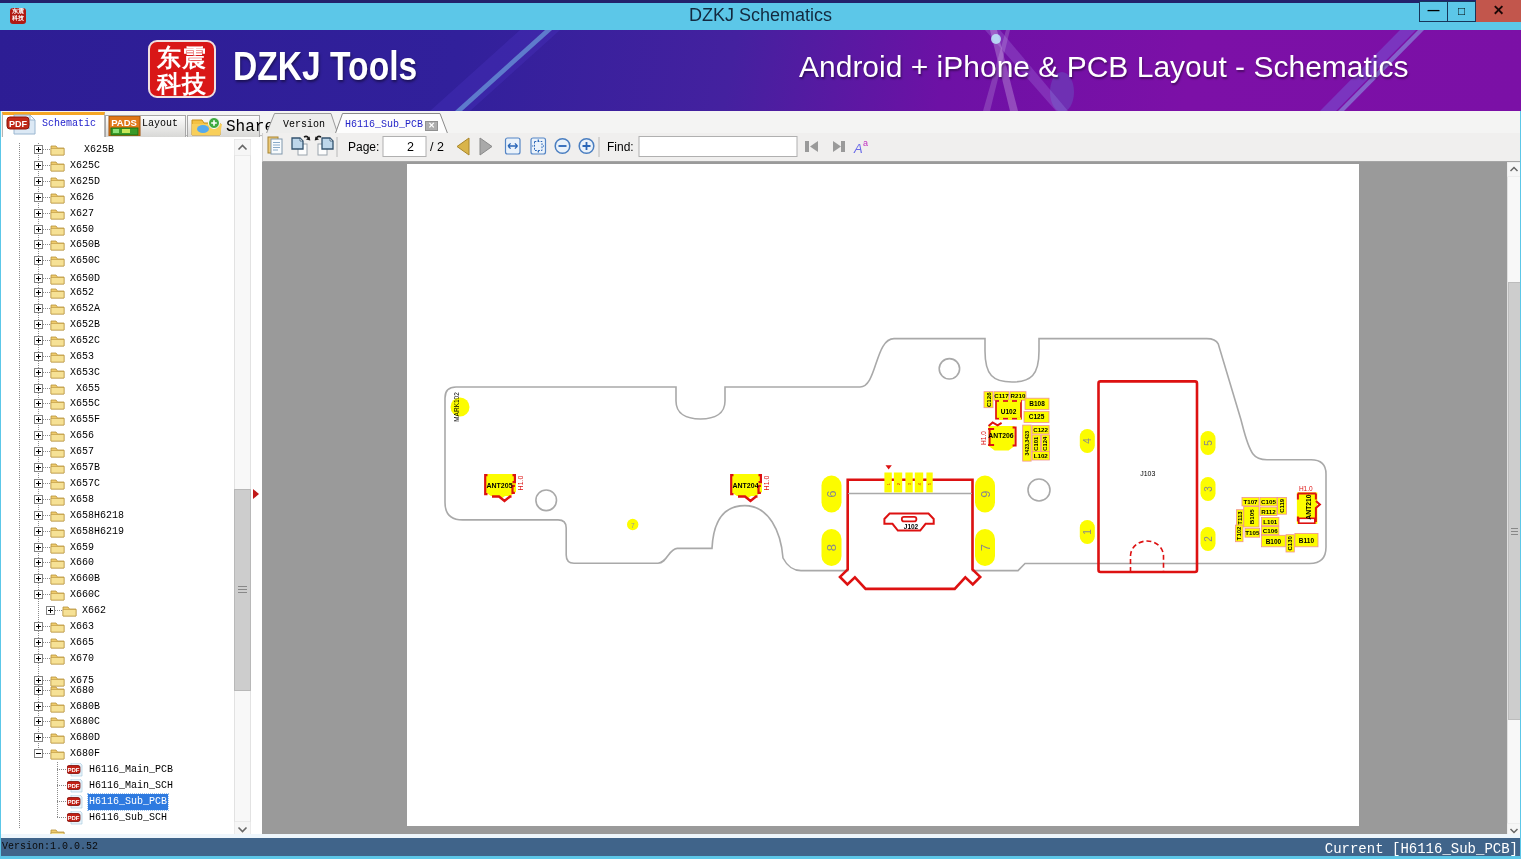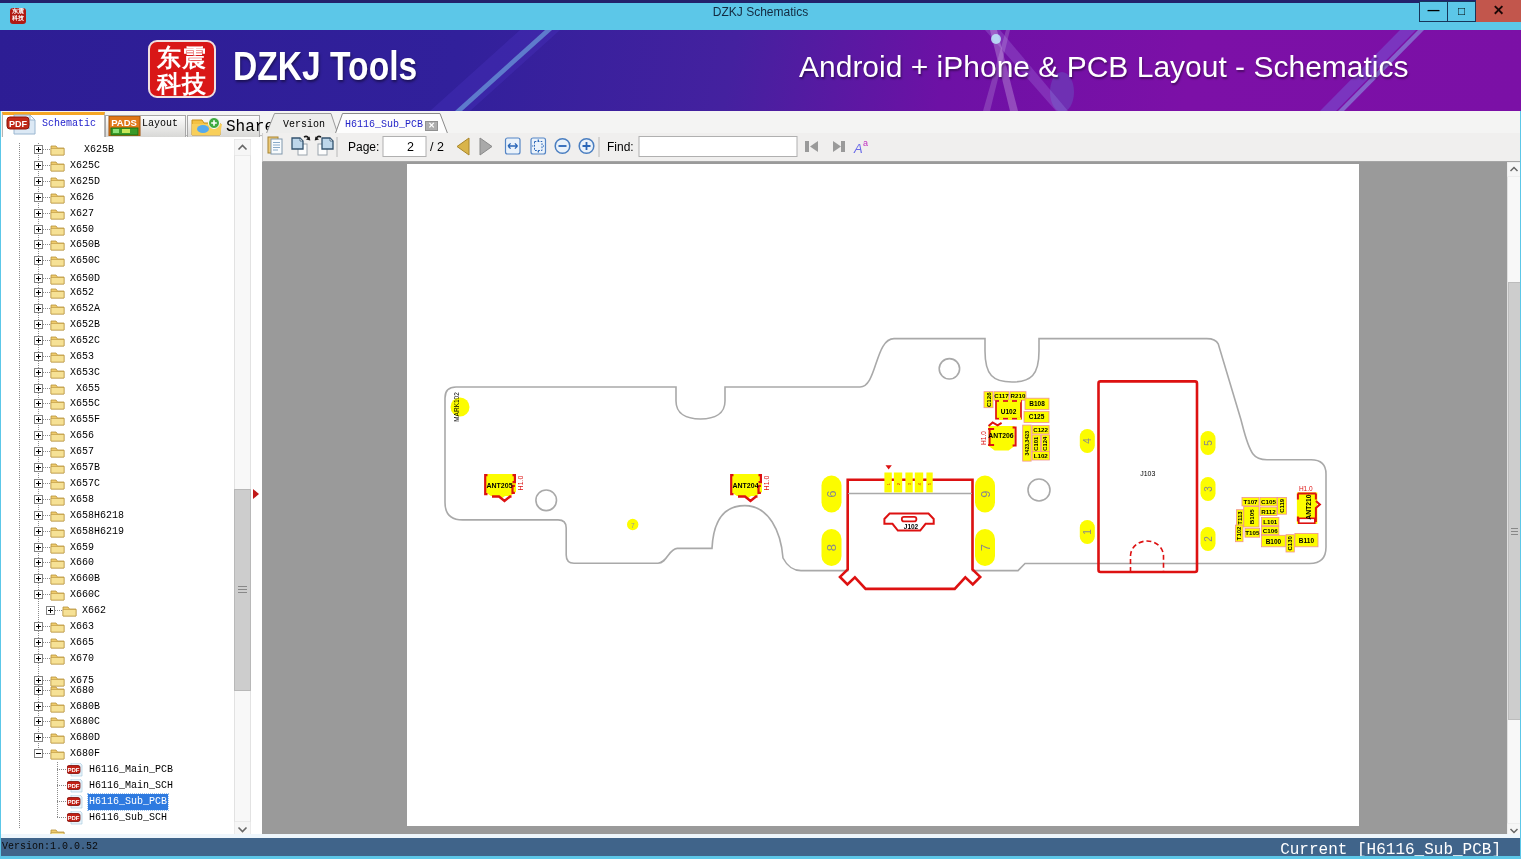--- a/index.html
+++ b/index.html
@@ -1,39 +1,39 @@
 <!DOCTYPE html>
 <html><head><meta charset="utf-8"><title>DZKJ Schematics</title>
 <style>
 *{margin:0;padding:0;box-sizing:border-box}
 body{width:1521px;height:859px;overflow:hidden;position:relative;
   font-family:"Liberation Sans",sans-serif;background:#fff}
 .abs{position:absolute}
 .mono{font-family:"Liberation Mono",monospace}
 
 #titlebar{left:0;top:0;width:1521px;height:30px;background:#5cc7e8;border-top:3px solid#23216b}
-#titletext{left:0;top:5px;width:1521px;text-align:center;font-size:12px;color:#13293f}
+#titletext{left:0;top:5px;width:1521px;text-align:center;font-size:18px;color:#13293f}
 
 #banner{left:0;top:30px;width:1521px;height:81px;overflow:hidden;
  background:linear-gradient(100deg,#2d1d94 0%,#31209b 30%,#44219f 48%,#6d11a5 62%,#7c10a7 78%,#7b10a6 100%)}
 #dzkjtools{left:233px;top:44px;font-size:40px;font-weight:bold;color:#fff;text-shadow:1px 2px 3px rgba(0,0,0,.45);transform:scale(0.84,1);transform-origin:left top}
 #bannersub{left:799px;top:50px;font-size:30px;color:#fff;text-shadow:1px 2px 2px rgba(0,0,0,.4)}
 
 #tabbar{left:0;top:111px;width:1521px;height:26px;background:#f4f4f3}
 
 #toolbar{left:262px;top:133px;width:1259px;height:29px;background:#f0efee;border-bottom:1px solid #a5a5a5;border-left:1px solid #d0d0d0}
 
 #tree{left:0;top:137px;width:262px;height:697px;background:#fff;overflow:hidden}
 .trow{position:absolute;height:16px;font-size:10px;line-height:16px;white-space:pre;color:#000}
 
 #viewer{left:262px;top:162px;width:1245px;height:672px;background:#9a9a9a}
 #page{position:absolute;left:145px;top:2px;width:952px;height:662px;background:#fff}
 #hstrip{left:0;top:834px;width:1521px;height:4px;background:#eef6fc}
 #statusbar{left:0;top:838px;width:1521px;height:18px;background:#40648a;color:#000}
-#statusbar .right{position:absolute;right:20px;top:3px;color:#fff;font-size:16px}
+#statusbar .right{position:absolute;right:3px;top:3px;color:#fff;font-size:14px}
 #statusbar .left{position:absolute;left:2px;top:3px;color:#0a0a0a;font-size:10px}
 #bottomteal{left:0;top:856px;width:1521px;height:3px;background:#5cc7e8}
 </style></head><body>
 
 <div class="abs" id="titlebar"></div>
 
 <div class="abs" style="left:10px;top:8px;width:16px;height:16px;background:#b01a12;border-radius:3px;color:#fff;font-size:6px;line-height:7px;text-align:center;font-weight:bold">东震<br>科技</div>
 
 <div class="abs" id="titletext">DZKJ Schematics</div>
 

